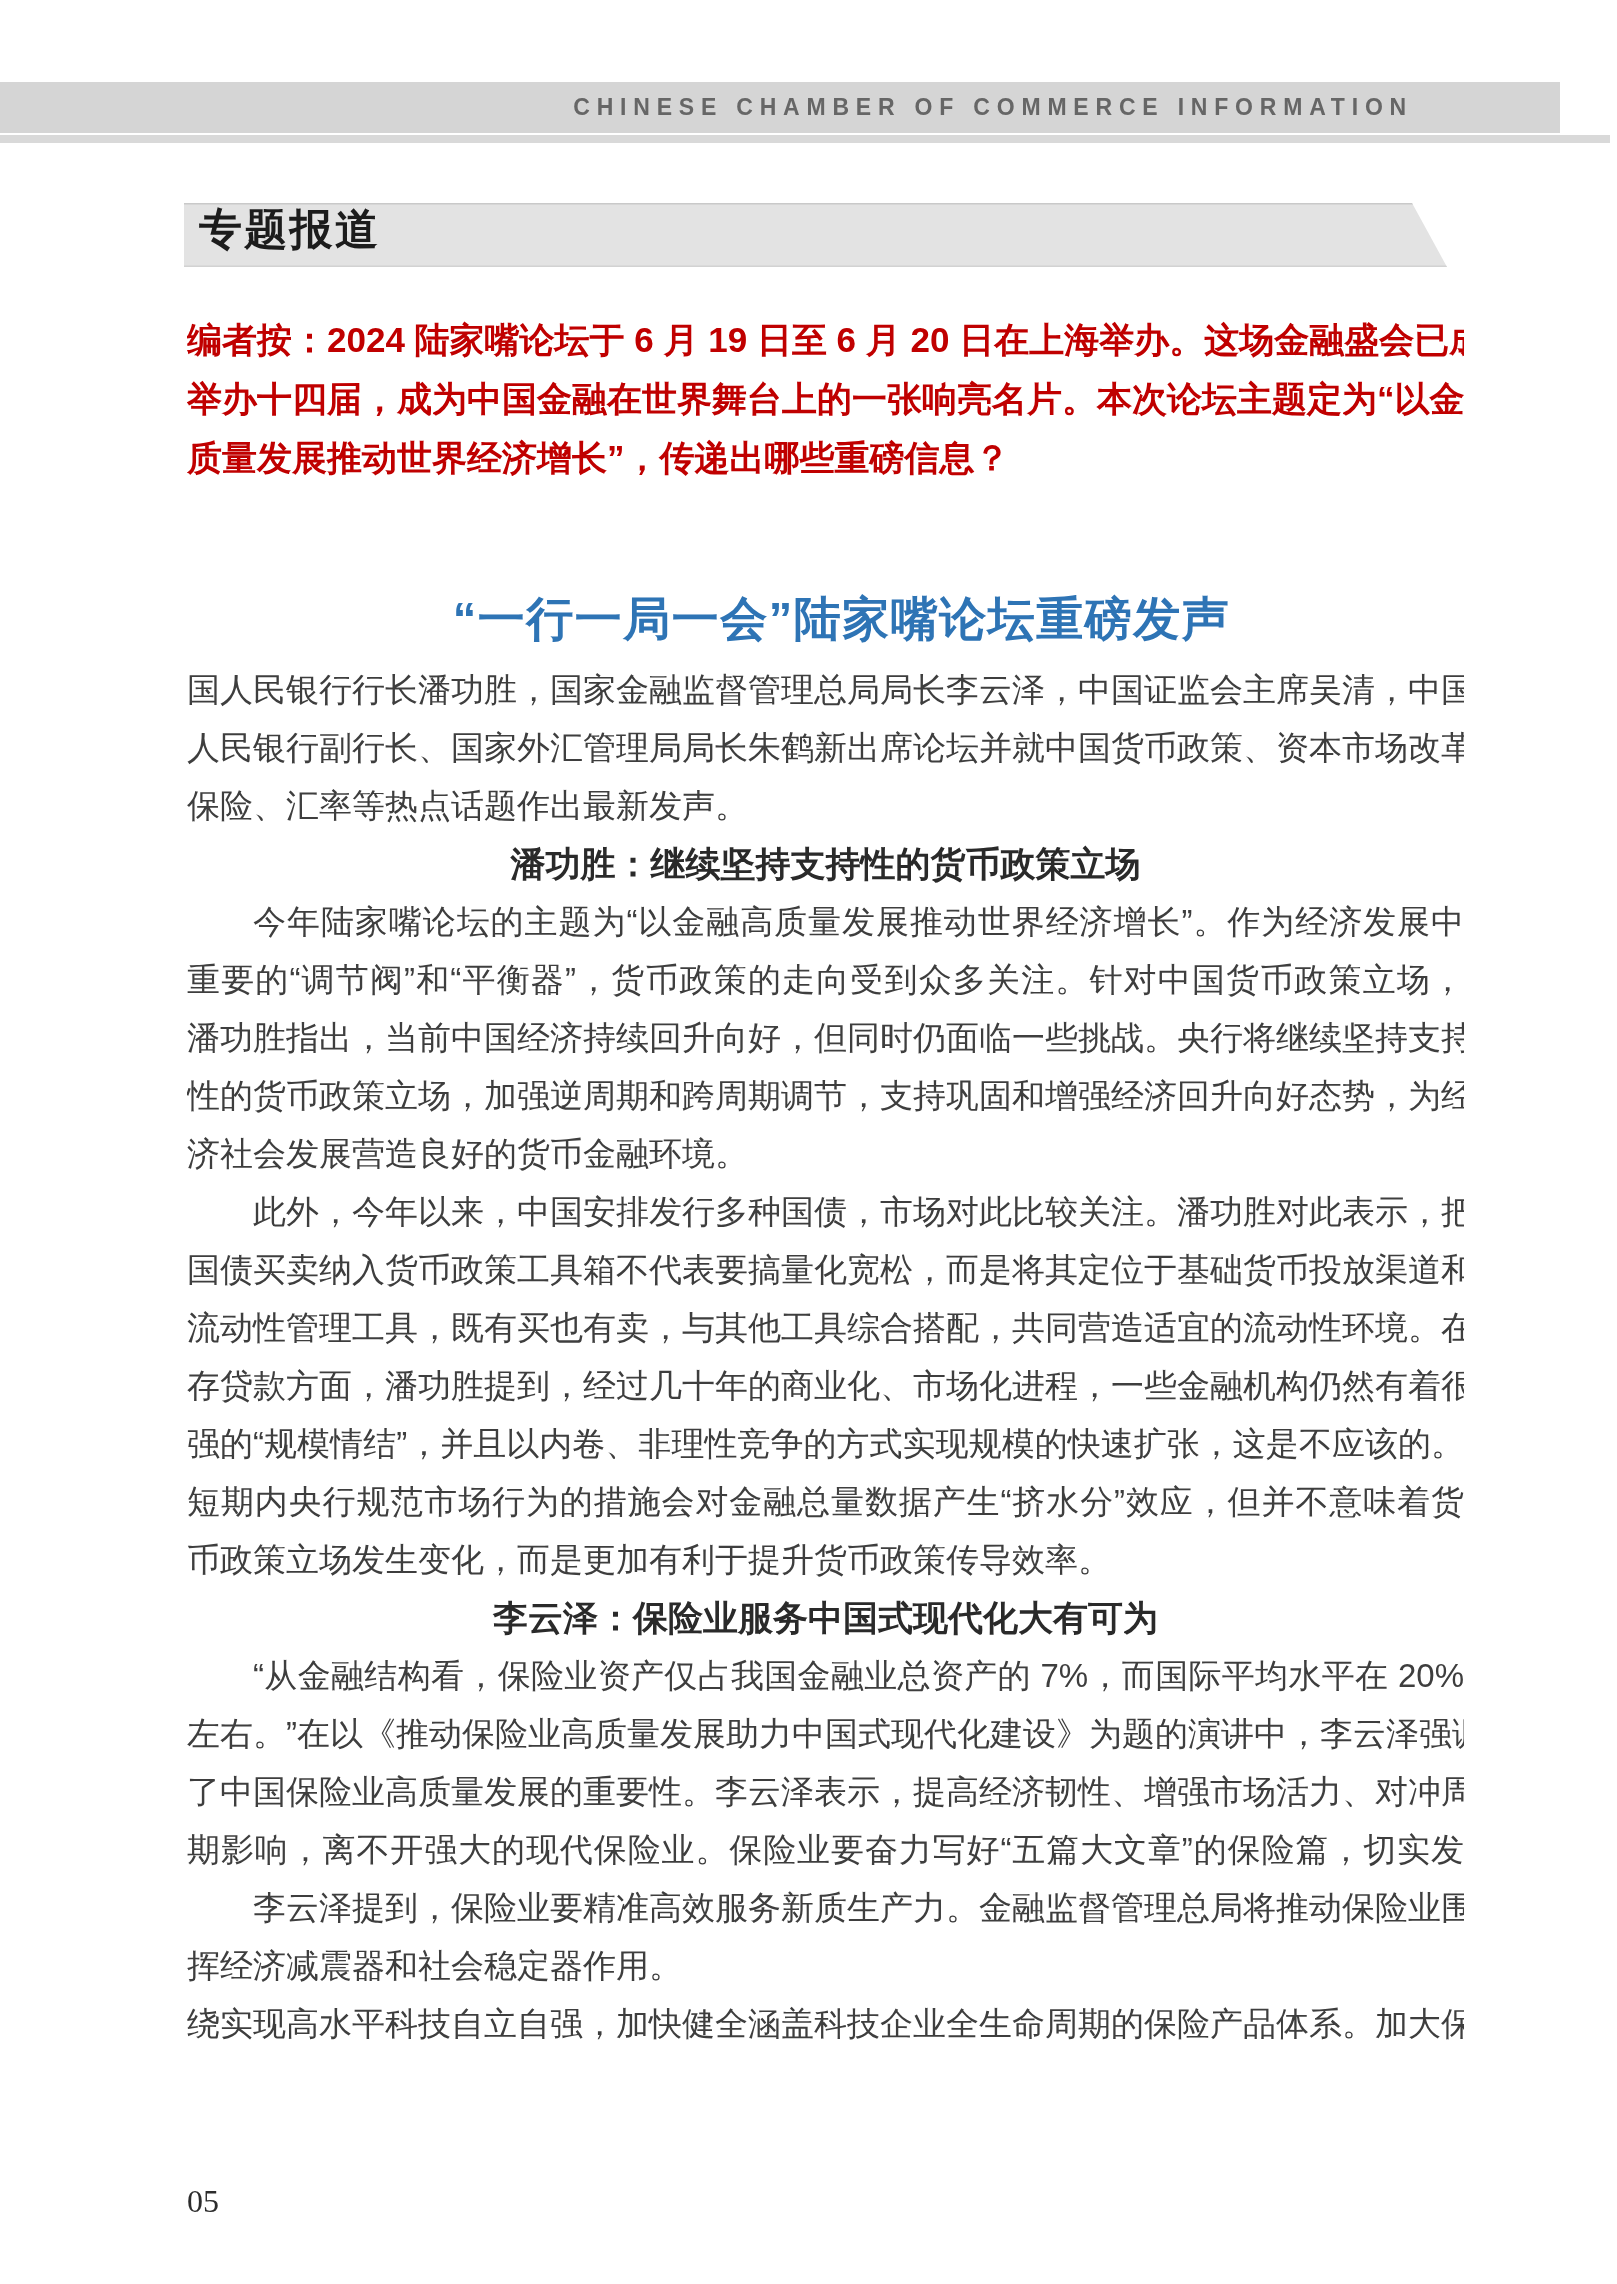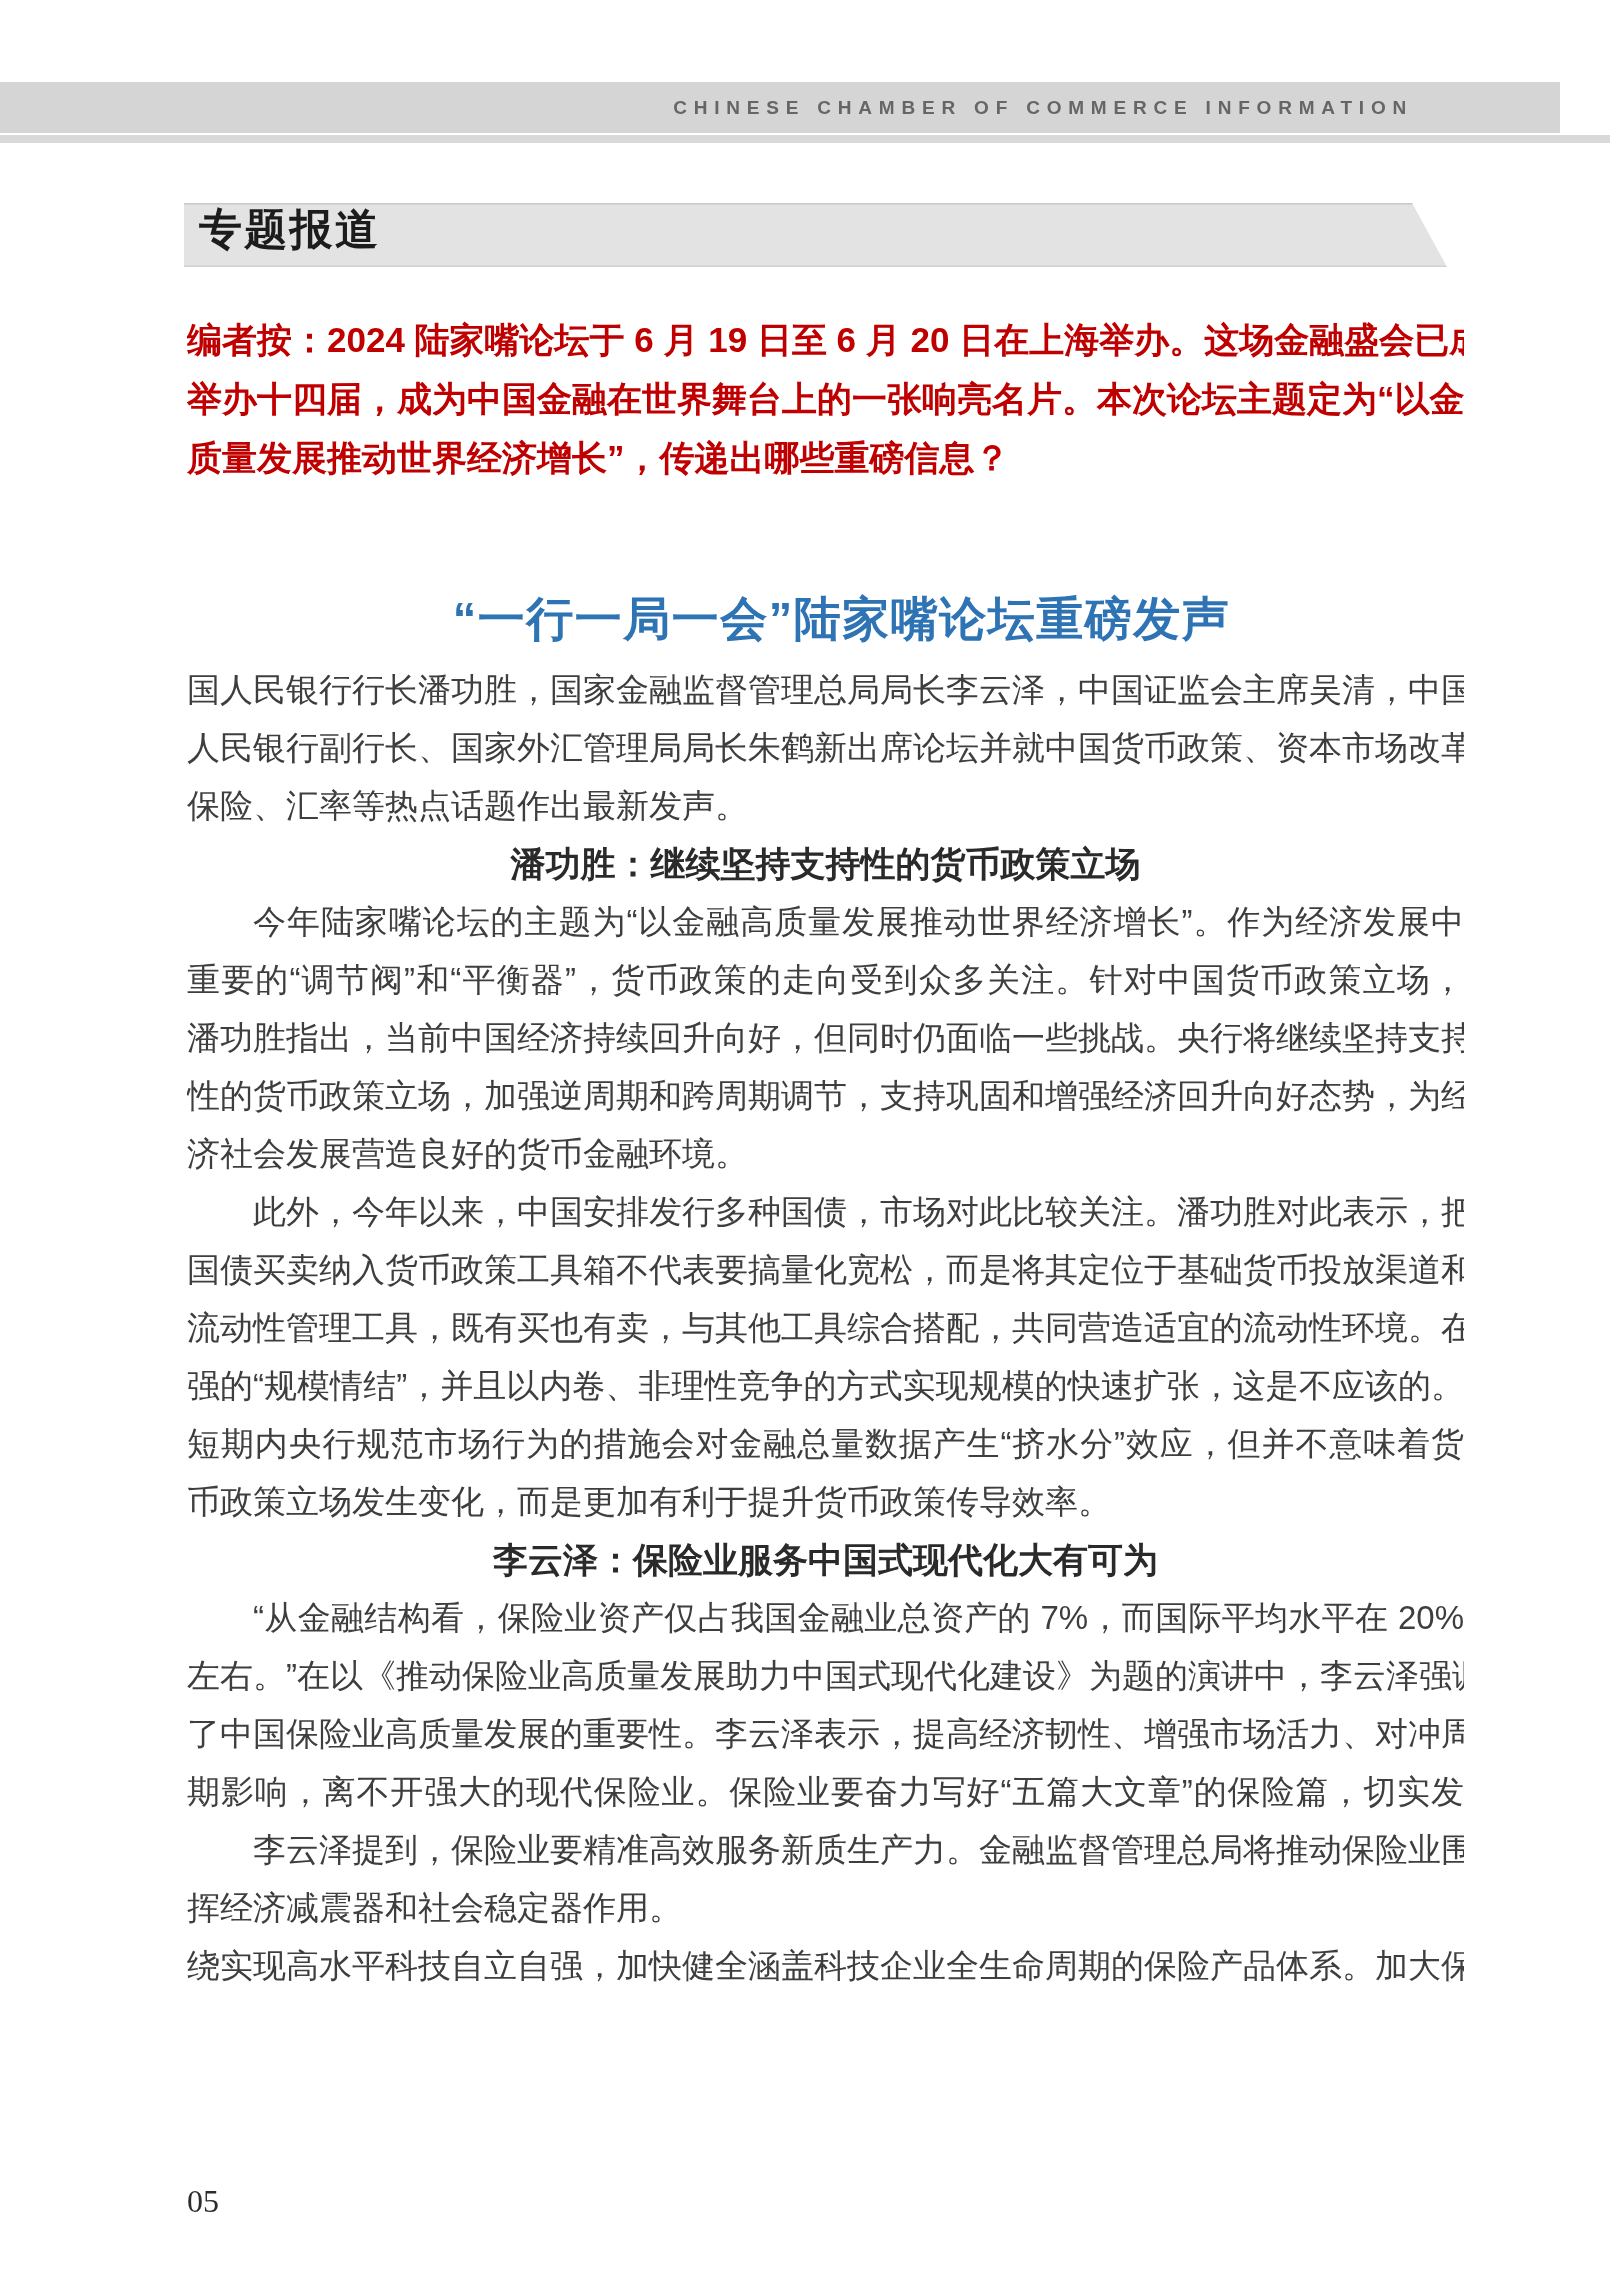--- a/index.html
+++ b/index.html
@@ -23,21 +23,21 @@
     top: 82px;
     width: 1560px;
     height: 51px;
     background: var(--band_gray, #d5d5d5);
   }
   .header-band-text {
     position: absolute;
     right: 147px;
     top: 0;
     line-height: 51px;
-    font-size: 19px;
+    font-size: 23px;
     font-weight: bold;
     letter-spacing: 6.8px;
     color: var(--header_text_gray, #666666);
     white-space: nowrap;
   }
   .header-thin-band {
     position: absolute;
     left: 0;
     top: 135px;
     width: 1610px;
@@ -178,20 +178,21 @@
       <div class="line ln-last">保险、汇率等热点话题作出最新发声。</div>
       <div class="h-line">潘功胜：继续坚持支持性的货币政策立场</div>
       <div class="line ln-first">今年陆家嘴论坛的主题为“以金融高质量发展推动世界经济增长”。作为经济发展中</div>
       <div class="line">重要的“调节阀”和“平衡器”，货币政策的走向受到众多关注。针对中国货币政策立场，</div>
       <div class="line">潘功胜指出，当前中国经济持续回升向好，但同时仍面临一些挑战。央行将继续坚持支持</div>
       <div class="line">性的货币政策立场，加强逆周期和跨周期调节，支持巩固和增强经济回升向好态势，为经</div>
       <div class="line ln-last">济社会发展营造良好的货币金融环境。</div>
       <div class="line ln-first">此外，今年以来，中国安排发行多种国债，市场对此比较关注。潘功胜对此表示，把</div>
       <div class="line">国债买卖纳入货币政策工具箱不代表要搞量化宽松，而是将其定位于基础货币投放渠道和</div>
       <div class="line">流动性管理工具，既有买也有卖，与其他工具综合搭配，共同营造适宜的流动性环境。在</div>
+      <div class="line">存贷款方面，潘功胜提到，经过几十年的商业化、市场化进程，一些金融机构仍然有着很</div>
       <div class="line">强的“规模情结”，并且以内卷、非理性竞争的方式实现规模的快速扩张，这是不应该的。</div>
       <div class="line">短期内央行规范市场行为的措施会对金融总量数据产生“挤水分”效应，但并不意味着货</div>
       <div class="line ln-last">币政策立场发生变化，而是更加有利于提升货币政策传导效率。</div>
       <div class="h-line">李云泽：保险业服务中国式现代化大有可为</div>
       <div class="line ln-first">“从金融结构看，保险业资产仅占我国金融业总资产的 7%，而国际平均水平在 20%</div>
       <div class="line">左右。”在以《推动保险业高质量发展助力中国式现代化建设》为题的演讲中，李云泽强调</div>
       <div class="line">了中国保险业高质量发展的重要性。李云泽表示，提高经济韧性、增强市场活力、对冲周</div>
       <div class="line">期影响，离不开强大的现代保险业。保险业要奋力写好“五篇大文章”的保险篇，切实发</div>
       <div class="line ln-first">李云泽提到，保险业要精准高效服务新质生产力。金融监督管理总局将推动保险业围</div>
       <div class="line ln-last">挥经济减震器和社会稳定器作用。</div>

